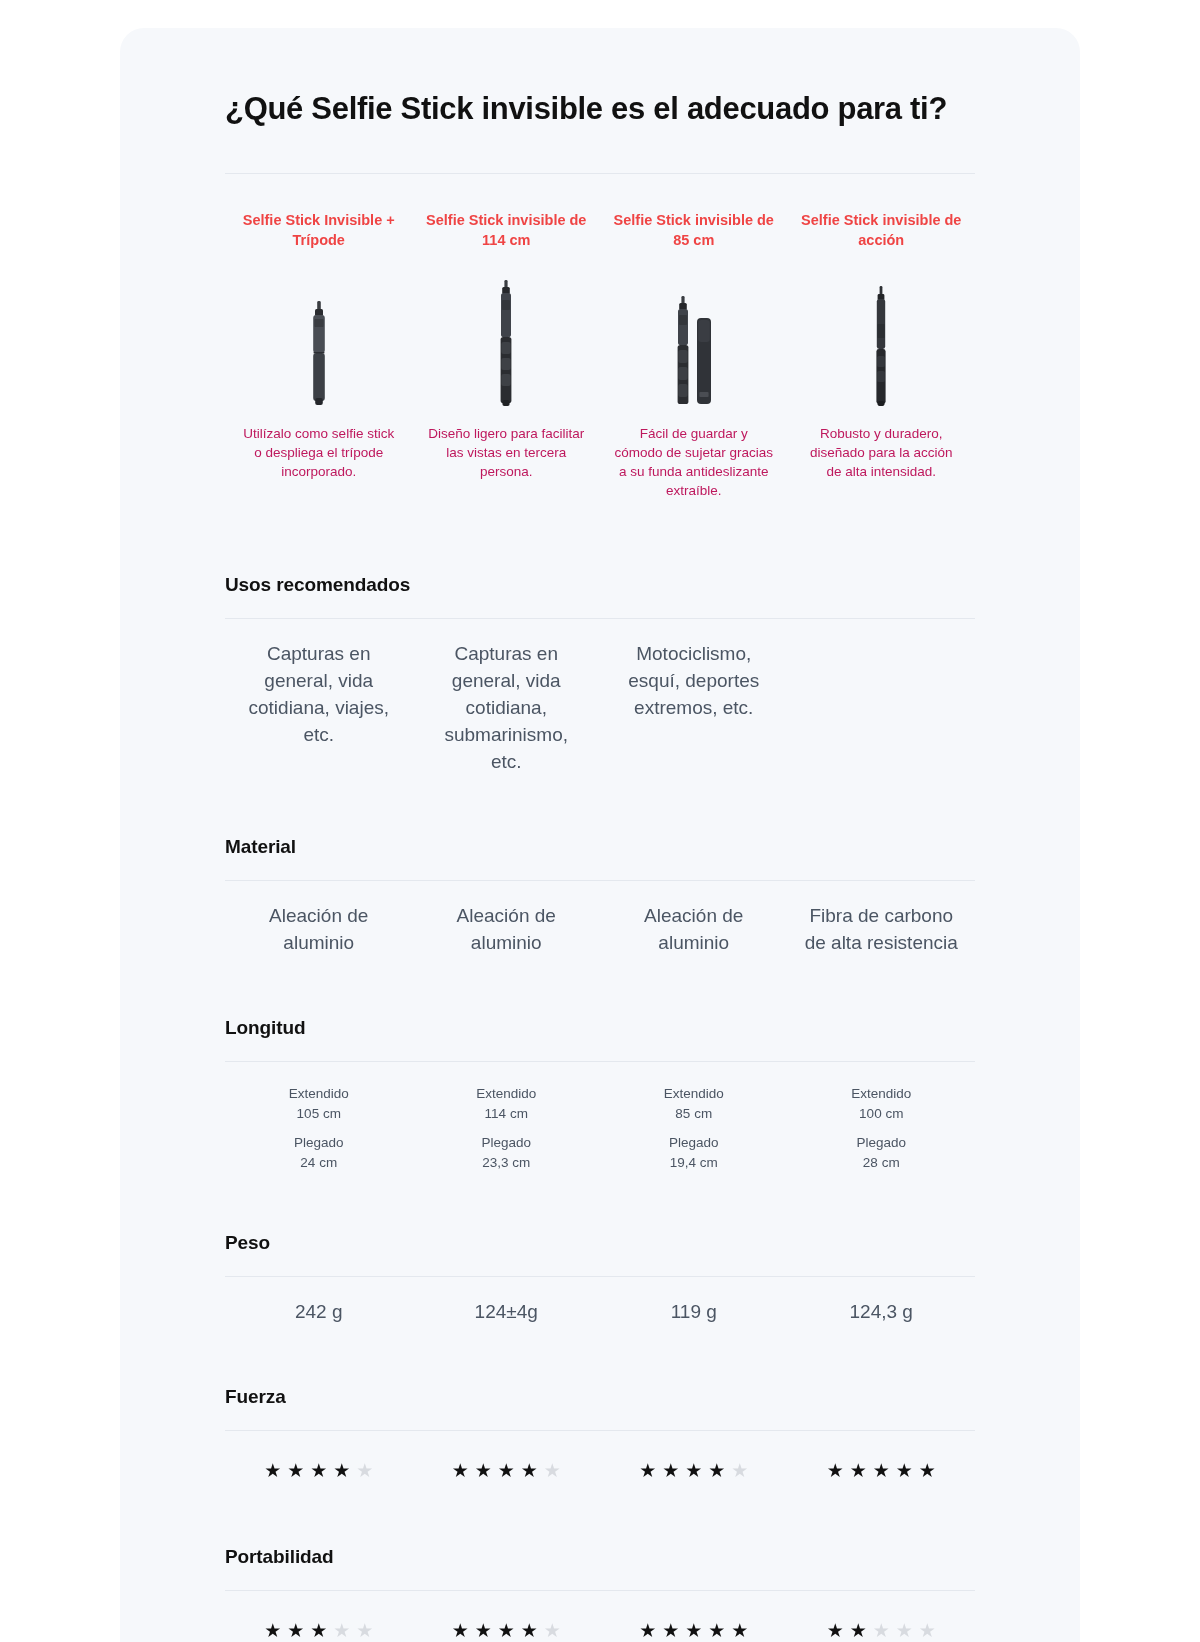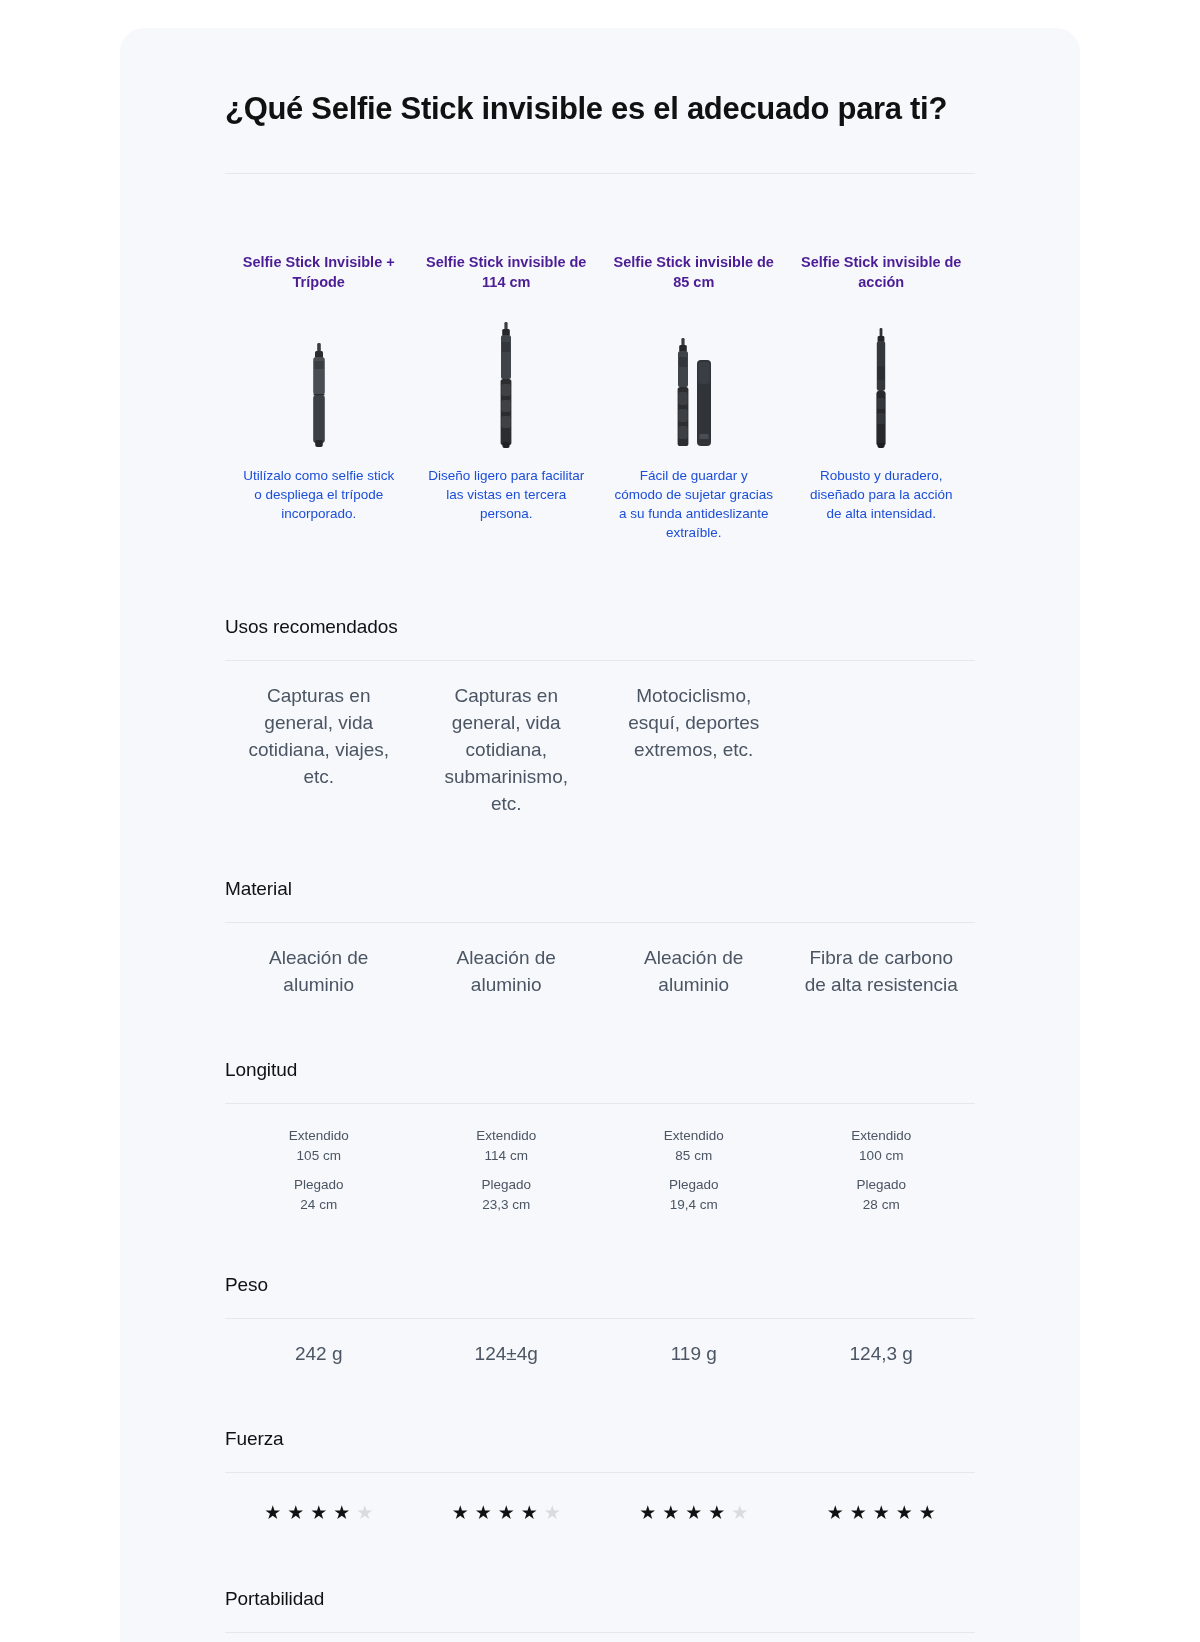--- a/index.html
+++ b/index.html
@@ -53,50 +53,49 @@
     text-align: center;
     padding: 0 6px;
   }
 
   
   .prod-head { padding-top: 36px; }
 
   .prod-name {
     font-size: 14.5px;
     font-weight: bold;
-    color: #4c1d95;
+    color: #ef4444;
     line-height: 1.38;
     min-height: 42px;
-    margin-top: 42px;
   }
 
   .prod-img-wrap {
     height: 142px;
     display: flex;
     align-items: flex-end;
     justify-content: center;
     margin-top: 14px;
     margin-bottom: 16px;
   }
 
   .prod-desc {
     font-size: 13.5px;
-    color: #1d4ed8;
+    color: #be185d;
     line-height: 1.42;
     padding: 0 8px;
   }
 
   .prod-row { padding-bottom: 44px; }
 
   
   .section { padding-top: 30px; }
 
   .section-title {
     font-size: 19px;
-    font-weight: normal;
+    font-weight: bold;
     color: #111111;
     margin-bottom: 22px;
     letter-spacing: -0.1px;
   }
 
   .section-body { padding-top: 22px; padding-bottom: 30px; }
 
   .cell {
     font-size: 19px;
     color: #4b5563;

